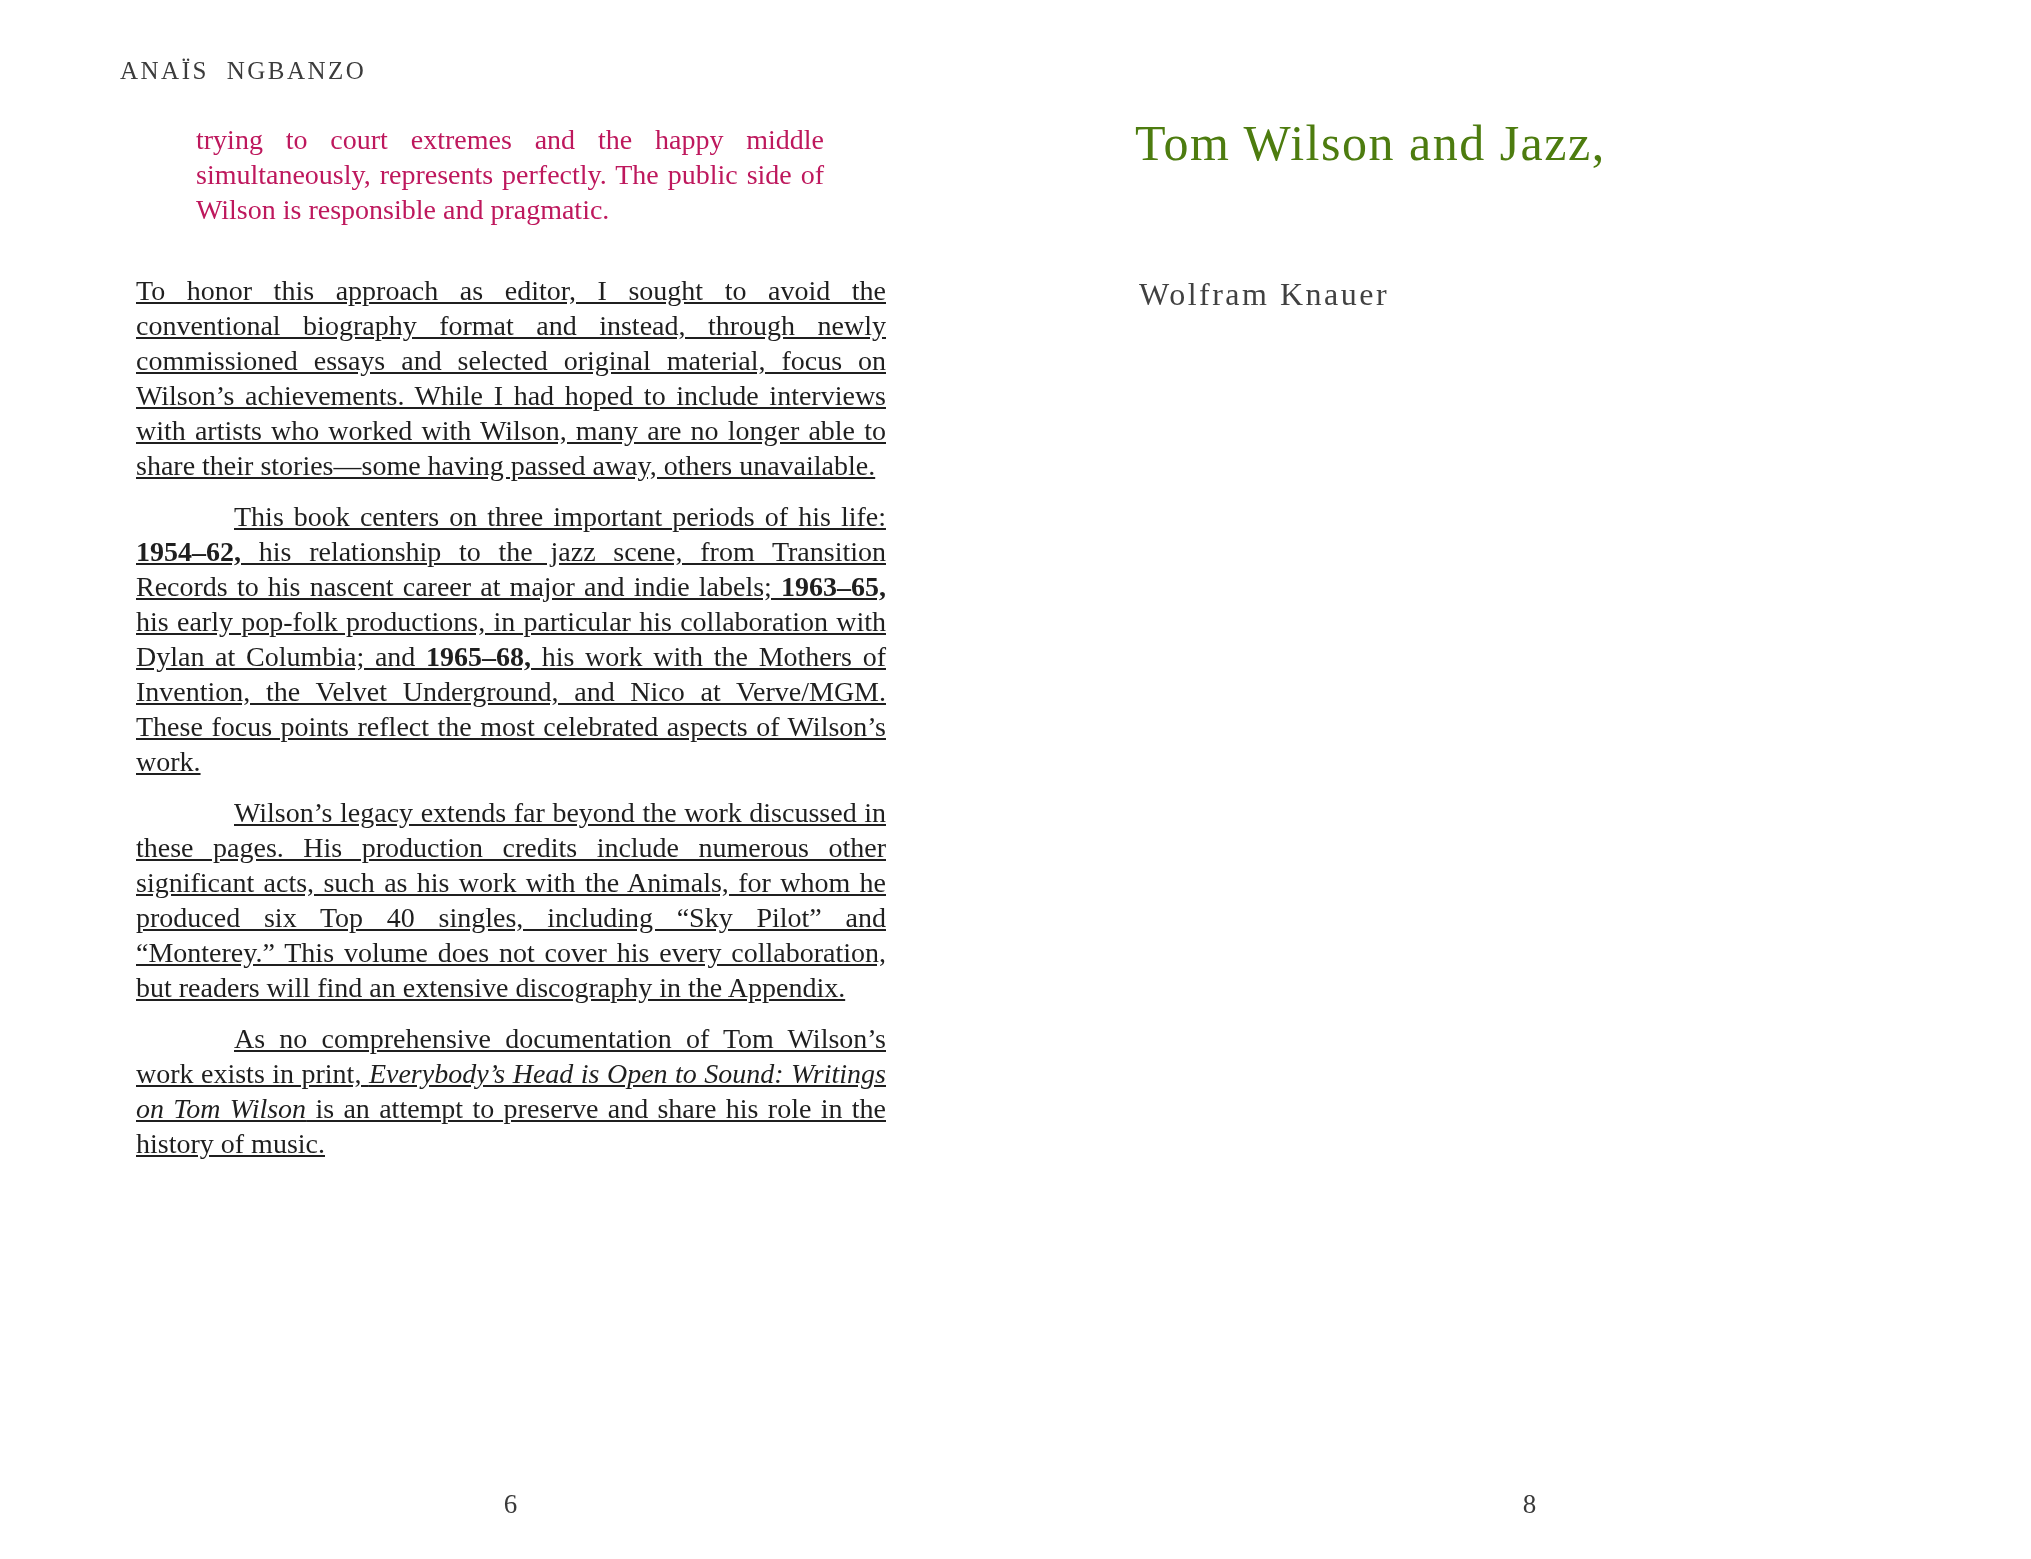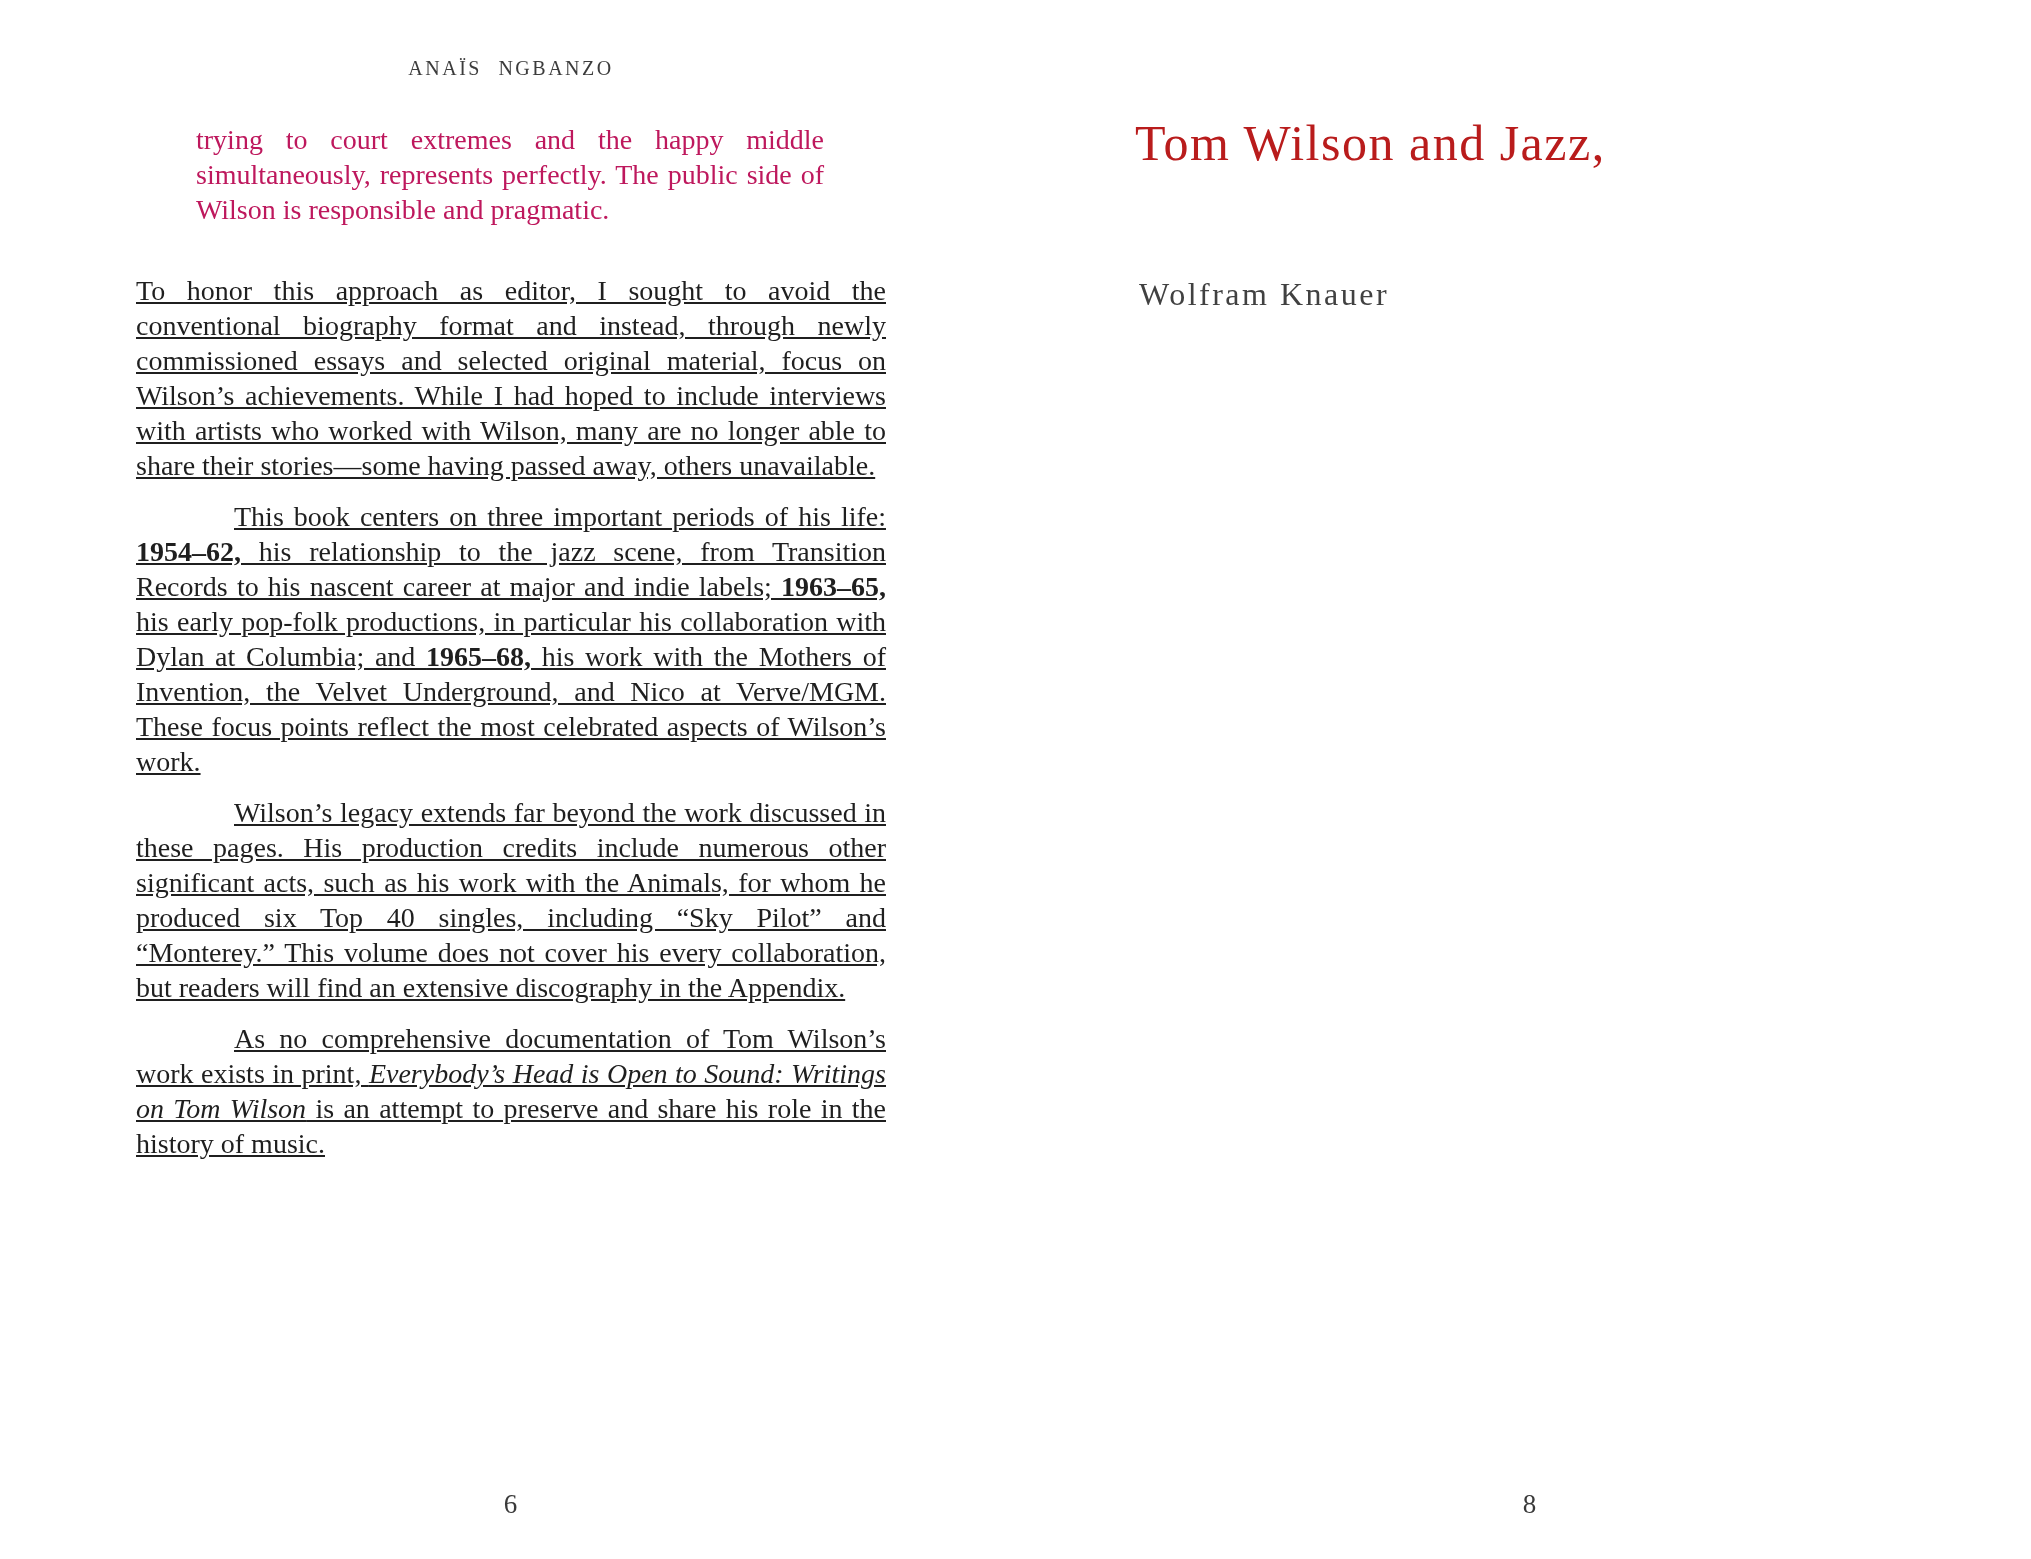--- a/index.html
+++ b/index.html
@@ -21,22 +21,21 @@
     height: 100%;
   }
   .page.left  { left: 120px;  width: 782px; }
   .page.right { left: 1135px; width: 790px; }
 
   .running-header {
     position: absolute;
     top: 57px;
     left: 0;
     width: 100%;
-    text-align: center;
-    font-size: 20px;
+    font-size: 25px;
     letter-spacing: 2.5px;
     word-spacing: 9px;
     color: #3c3c3c;
   }
 
   .block-quote {
     position: absolute;
     top: 122px;
     left: 76px;
     width: 628px;
@@ -75,21 +74,21 @@
 
   .chapter-title {
     position: absolute;
     top: 112px;
     left: 0;
     margin: 0;
     font-size: 50px;
     line-height: 62px;
     font-weight: 300;
     letter-spacing: 1.5px;
-    color: #b91c1c;
+    color: #4d7c0f;
   }
   .title-line { display: block; }
 
   .author {
     position: absolute;
     top: 276px;
     left: 4px;
     font-size: 32px;
     font-weight: 300;
     letter-spacing: 2.5px;

